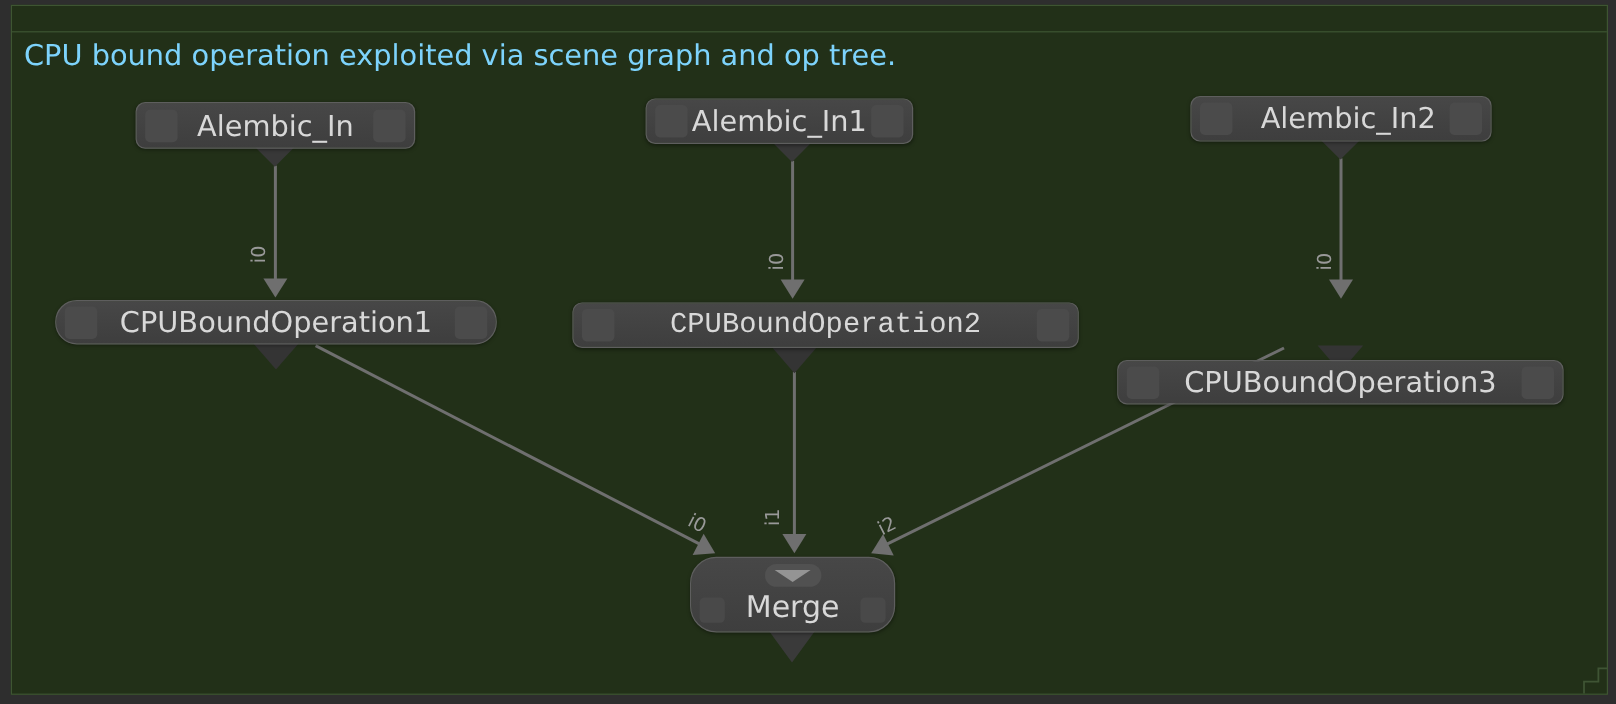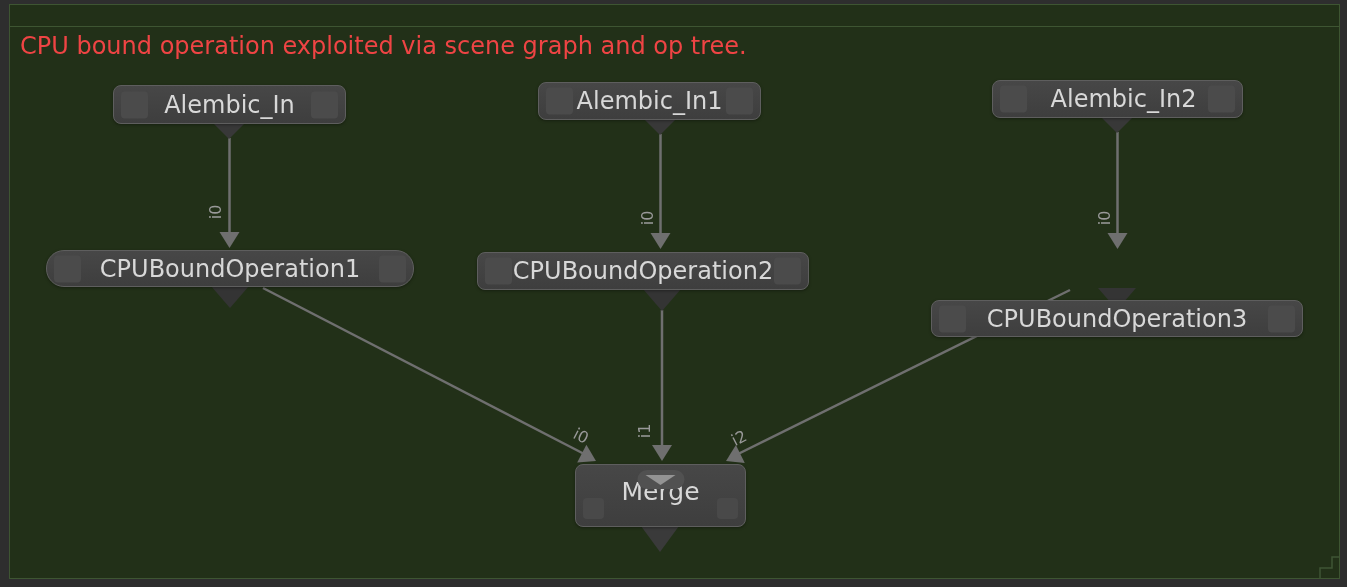--- a/index.html
+++ b/index.html
@@ -10,21 +10,21 @@
   
   .backdrop{
     position:absolute;left:9px;top:4px;width:1331px;height:575px;
     background:#223018;border:1px solid #3e5532;box-sizing:border-box;
   }
   .backdrop-header{
     position:absolute;left:0;top:0;width:100%;height:22px;
     border-bottom:1px solid #3e5532;box-sizing:border-box;
   }
   .backdrop-title{
-    position:absolute;left:10px;top:27px;font-size:24px;color:#ef4444;
+    position:absolute;left:10px;top:27px;font-size:24px;color:#7dd3fc;
     white-space:nowrap;letter-spacing:0px;
   }
   
   svg.edges{position:absolute;left:0;top:0;width:1347px;height:587px;z-index:2;}
   .edge-line{stroke:#6f6f6f;stroke-width:2.5;}
   .edge-arrow{fill:#6f6f6f;stroke:none;}
   .resize-path{fill:none;stroke:#3f5434;stroke-width:1.5;}
   
   .edge-label{
     position:absolute;z-index:3;font-size:16px;color:#999999;white-space:nowrap;
@@ -43,21 +43,21 @@
     color:#d8d8d8;font-size:24px;
     box-shadow:0 1px 3px rgba(0,0,0,0.35);
   }
   .badge{
     position:absolute;width:27px;height:27px;border-radius:4px;
     background:#4b4b4b;top:50%;transform:translateY(-50%);
   }
   .badge-left{left:7px;}
   .badge-right{right:7px;}
   .node-merge .badge{width:21px;height:21px;top:auto;bottom:7px;transform:none;background:#494949;}
-  .node-merge{flex-direction:column;justify-content:flex-end;padding-bottom:20px;font-size:25px;}
+  .node-merge{flex-direction:column;justify-content:flex-end;padding-bottom:6px;font-size:25px;border-radius:22px;}
   .merge-pill{
     position:absolute;top:5px;left:50%;transform:translateX(-50%);
     width:47px;height:19px;border-radius:10px;background:#515151;
   }
   .merge-chevron{
     position:absolute;left:50%;top:5px;transform:translateX(-50%);
     width:0;height:0;border-left:15px solid transparent;
     border-right:15px solid transparent;border-top:10px solid #949494;
   }
 </style>
@@ -138,21 +138,21 @@
     <span>Alembic_In2</span>
     <span class="badge badge-right"></span>
   </div>
 
   <div class="node" style="left:46px;top:250px;width:368px;height:37px;border-radius:18px;">
     <span class="badge badge-left"></span>
     <span>CPUBoundOperation1</span>
     <span class="badge badge-right"></span>
   </div>
 
-  <div class="node" style="left:477px;top:252px;width:332px;height:38px;">
+  <div class="node" style="left:477px;top:252px;width:422px;height:38px;font-family:Liberation Mono, monospace;">
     <span class="badge badge-left"></span>
     <span>CPUBoundOperation2</span>
     <span class="badge badge-right"></span>
   </div>
 
   <div class="node" style="left:931px;top:252px;width:372px;height:37px;margin-top:48px;">
     <span class="badge badge-left"></span>
     <span>CPUBoundOperation3</span>
     <span class="badge badge-right"></span>
   </div>

